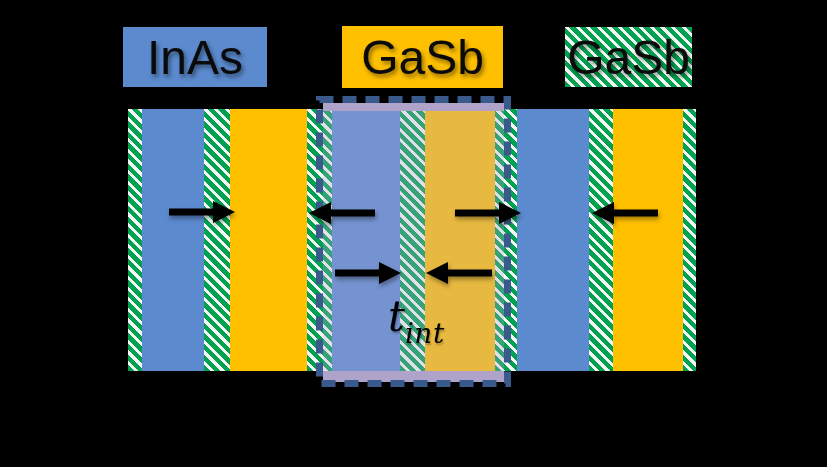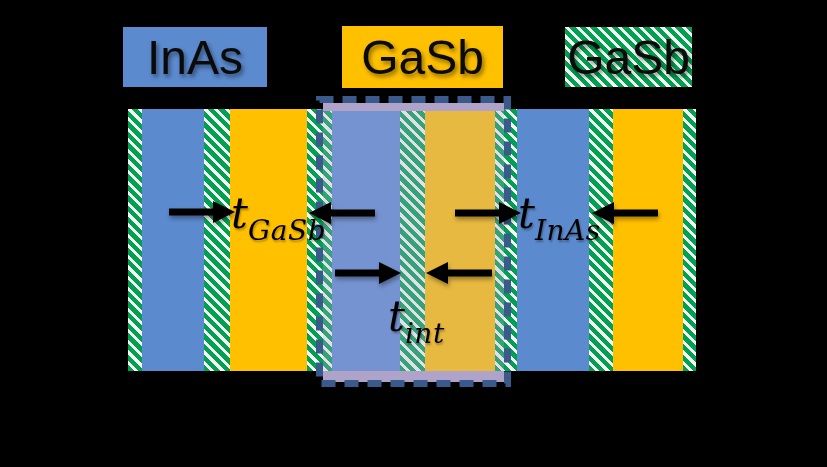--- a/index.html
+++ b/index.html
@@ -111,23 +111,17 @@
   </svg>
   <svg class="arrow arrow-a5" viewBox="0 0 68 28">
     <line x1="2" y1="14" x2="48" y2="14" stroke="#000" stroke-width="7"></line>
     <polygon points="46,3 68,14 46,25" fill="#000"></polygon>
   </svg>
   <svg class="arrow arrow-a6" viewBox="0 0 68 28">
     <polygon points="22,3 0,14 22,25" fill="#000"></polygon>
     <line x1="20" y1="14" x2="66" y2="14" stroke="#000" stroke-width="7"></line>
   </svg>
 
-  <div class="math label-tgasb">
-    <span class="tvar">t</span><span class="tsub">GaSb</span>
-  </div>
-  <div class="math label-tinas">
-    <span class="tvar">t</span><span class="tsub">InAs</span>
-  </div>
   <div class="math label-tint">
     <span class="tvar">t</span><span class="tsub">int</span>
   </div>
 
 </div>
 
 </body></html>

